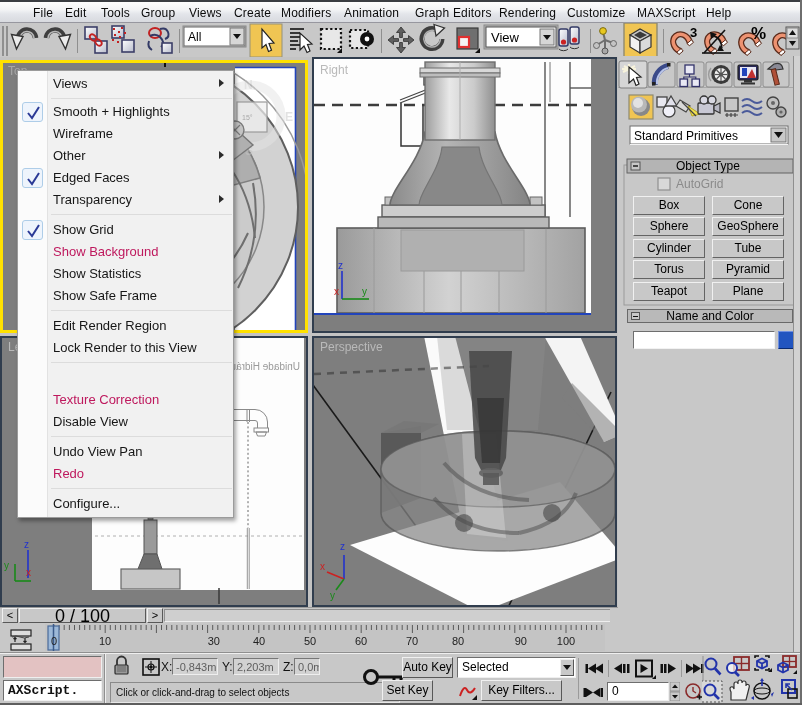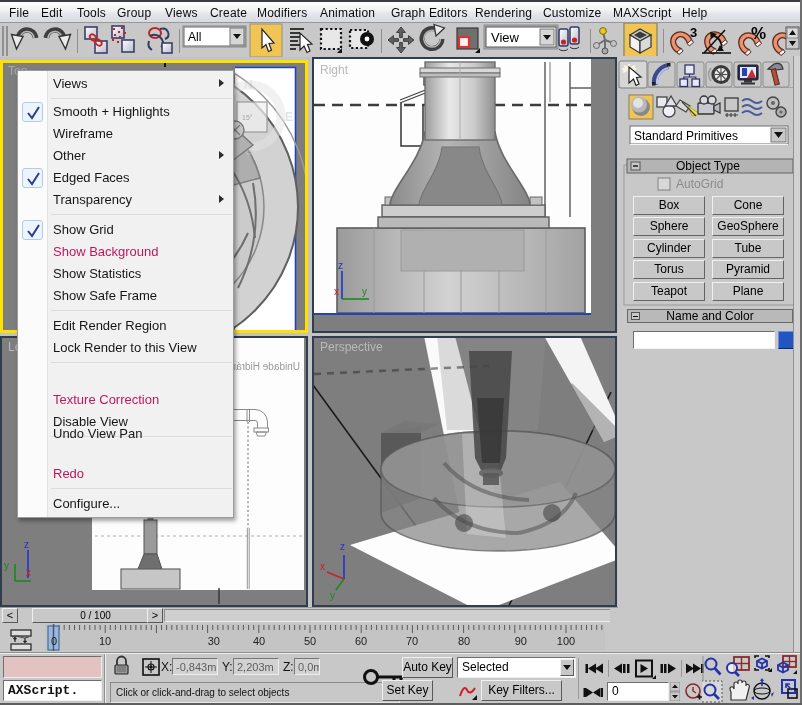--- a/index.html
+++ b/index.html
@@ -5,21 +5,21 @@
 * { margin:0; padding:0; box-sizing:border-box; }
 html,body { width:802px; height:705px; overflow:hidden; }
 body { font-family:"Liberation Sans", sans-serif; }
 #app { position:relative; width:802px; height:705px; background:#c8c8c8; }
 .abs { position:absolute; }
 
 
 #menubar { position:absolute; left:0; top:0; width:802px; height:23px;
   background:linear-gradient(#fdfdfd 0%,#f2f3f5 40%,#e3e5ea 60%,#d8dadf 100%);
   border-top:2px solid #3a3d42; border-bottom:1px solid #97979f; }
-#menubar span { position:absolute; top:4px; font-size:12px; color:#0a0a0a; letter-spacing:0.2px; }
+#menubar span { position:absolute; top:4px; font-size:12px; color:#0a0a0a; letter-spacing:0.2px;margin-left:24px; }
 
 
 #toolbar { position:absolute; left:0; top:23px; width:802px; height:37px; background:#c8c8c8; }
 
 
 #viewzone { position:absolute; left:0; top:57px; width:618px; height:550px; background:#c3c3c3; }
 .vp { position:absolute; border:2px solid #303d4e; background:#7e7e7e; }
 
 
 #cmdpanel { position:absolute; left:618px; top:56px; width:184px; height:596px; background:#c8c8c8; }
@@ -558,21 +558,21 @@
 <div class="abs" style="left:13px;top:256px;width:9px;height:8px;background:#c8c8c8;border:1px solid #555"></div>
 <div class="abs" style="left:15px;top:259.5px;width:5px;height:1.4px;background:#111"></div>
 <div class="abs sunken" style="left:15px;top:275px;width:142px;height:18px"></div>
 <div class="abs" style="left:160px;top:275px;width:17px;height:18px;background:#2255c0;border-top:1px solid #6e8edf;border-left:1px solid #6e8edf;border-right:1px solid #0a2a70;border-bottom:1px solid #0a2a70"></div>
 </div>
 
 <div id="timeslider">
   <div class="abs" style="left:0;top:0;width:618px;height:1px;background:#9a9a9a"></div>
   <div class="abs" style="left:164px;top:2px;width:446px;height:13px;background:#cfcfcf;border-top:1px solid #8f8f8f;border-left:1px solid #8f8f8f;border-bottom:1px solid #eee"></div>
   <div class="sbtn" style="left:2px;top:1px;width:16px;height:15px;line-height:13px;font-size:11px">&lt;</div>
-  <div class="sbtn" style="left:32px;top:1px;width:127px;height:15px;line-height:14px;font-size:10px">0 / 100</div>
+  <div class="sbtn" style="left:19px;top:1px;width:127px;height:15px;line-height:14px;font-size:18px">0 / 100</div>
   <div class="sbtn" style="left:147px;top:1px;width:16px;height:15px;line-height:13px;font-size:11px">&gt;</div>
 </div>
 
 <div id="trackbar">
 <svg width="618" height="29" style="position:absolute;left:0;top:0">
   <rect x="0" y="0" width="618" height="29" fill="#c8c8c8"></rect>
   <rect x="45" y="1" width="560" height="27" fill="#c4c4c4"></rect>
 
   <rect x="11" y="7" width="20" height="6" fill="#ddd" stroke="#222" stroke-width="1.2"></rect>
   <rect x="11" y="21" width="20" height="6" fill="#ddd" stroke="#222" stroke-width="1.2"></rect>
@@ -695,21 +695,21 @@
   <line x1="53.5" y1="1" x2="53.5" y2="28" stroke="#3a5a8a" stroke-width="1.5"></line>
 </svg>
 <div style="position:absolute;left:42px;top:12px;width:24px;text-align:center;font-size:11px;color:#222">0</div>
       <div style="position:absolute;left:93px;top:12px;width:24px;text-align:center;font-size:11px;color:#222">10</div>
       <div style="position:absolute;left:144px;top:28px;width:24px;text-align:left;font-size:11px;color:#222">20</div>
       <div style="position:absolute;left:196px;top:12px;width:24px;text-align:right;font-size:11px;color:#222">30</div>
       <div style="position:absolute;left:247px;top:12px;width:24px;text-align:center;font-size:11px;color:#222">40</div>
       <div style="position:absolute;left:298px;top:12px;width:24px;text-align:center;font-size:11px;color:#222">50</div>
       <div style="position:absolute;left:349px;top:12px;width:24px;text-align:center;font-size:11px;color:#222">60</div>
       <div style="position:absolute;left:400px;top:12px;width:24px;text-align:center;font-size:11px;color:#222">70</div>
-      <div style="position:absolute;left:452px;top:12px;width:24px;text-align:center;font-size:11px;color:#222">80</div>
+      <div style="position:absolute;left:452px;top:12px;width:24px;text-align:left;font-size:11px;color:#222">80</div>
       <div style="position:absolute;left:503px;top:12px;width:24px;text-align:right;font-size:11px;color:#222">90</div>
       <div style="position:absolute;left:554px;top:12px;width:24px;text-align:center;font-size:11px;color:#222">100</div>
 </div>
 
 <div id="statusbar">
   <div class="abs" style="left:0;top:0;width:802px;height:1px;background:#8f8f8f"></div>
   <div class="abs" style="left:0;top:1px;width:802px;height:1px;background:#efefef"></div>
 
   <div class="abs" style="left:3px;top:4px;width:99px;height:22px;background:#e3c2c2;border-top:1.5px solid #6e6e6e;border-left:1.5px solid #6e6e6e;border-right:1px solid #efefef;border-bottom:1px solid #efefef"></div>
   <div class="abs" style="left:3px;top:28px;width:99px;height:21px;background:#ffffff;border-top:1.5px solid #6e6e6e;border-left:1.5px solid #6e6e6e;border-right:1px solid #efefef;border-bottom:1px solid #efefef;font-family:'Liberation Mono',monospace;font-size:13px;font-weight:bold;color:#111;line-height:19px;padding-left:4px;overflow:hidden">AXScript.</div>
@@ -923,21 +923,21 @@
         <span class="txt">Lock Render to this View</span>
       </div>
   <div class="msep" style="top:291px"></div>
   <div class="mi dis" style="top:318px">
         <span class="txt">Texture Correction</span>
       </div>
   <div class="mi" style="top:340px">
         <span class="txt">Disable View</span>
       </div>
   <div class="msep" style="top:365px"></div>
-  <div class="mi" style="top:352px">
+  <div class="mi" style="top:370px">
         <span class="txt">Undo View Pan</span>
       </div>
   <div class="mi dis" style="top:392px">
         <span class="txt">Redo</span>
       </div>
   <div class="msep" style="top:417px"></div>
   <div class="mi" style="top:422px">
         <span class="txt">Configure...</span>
       </div>
 </div>

